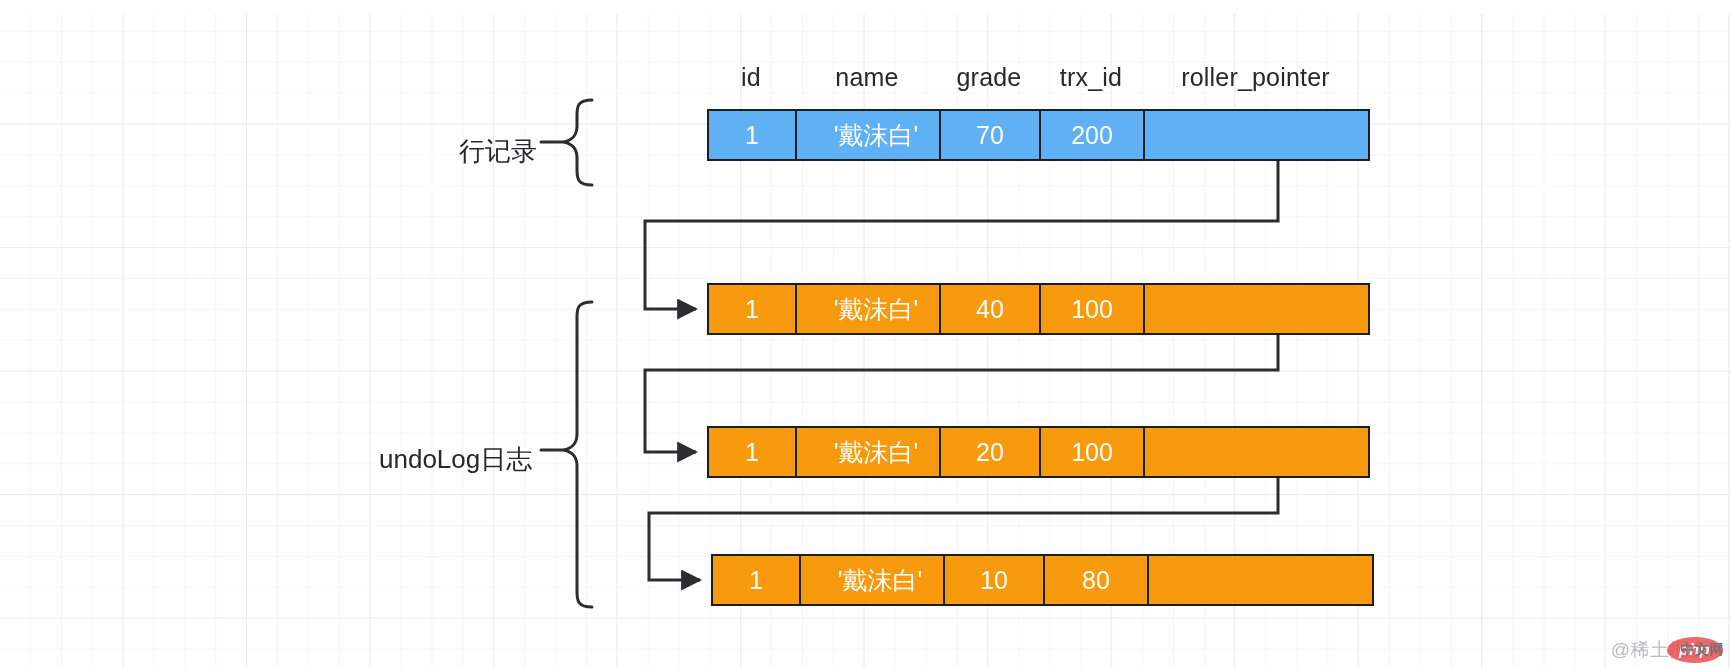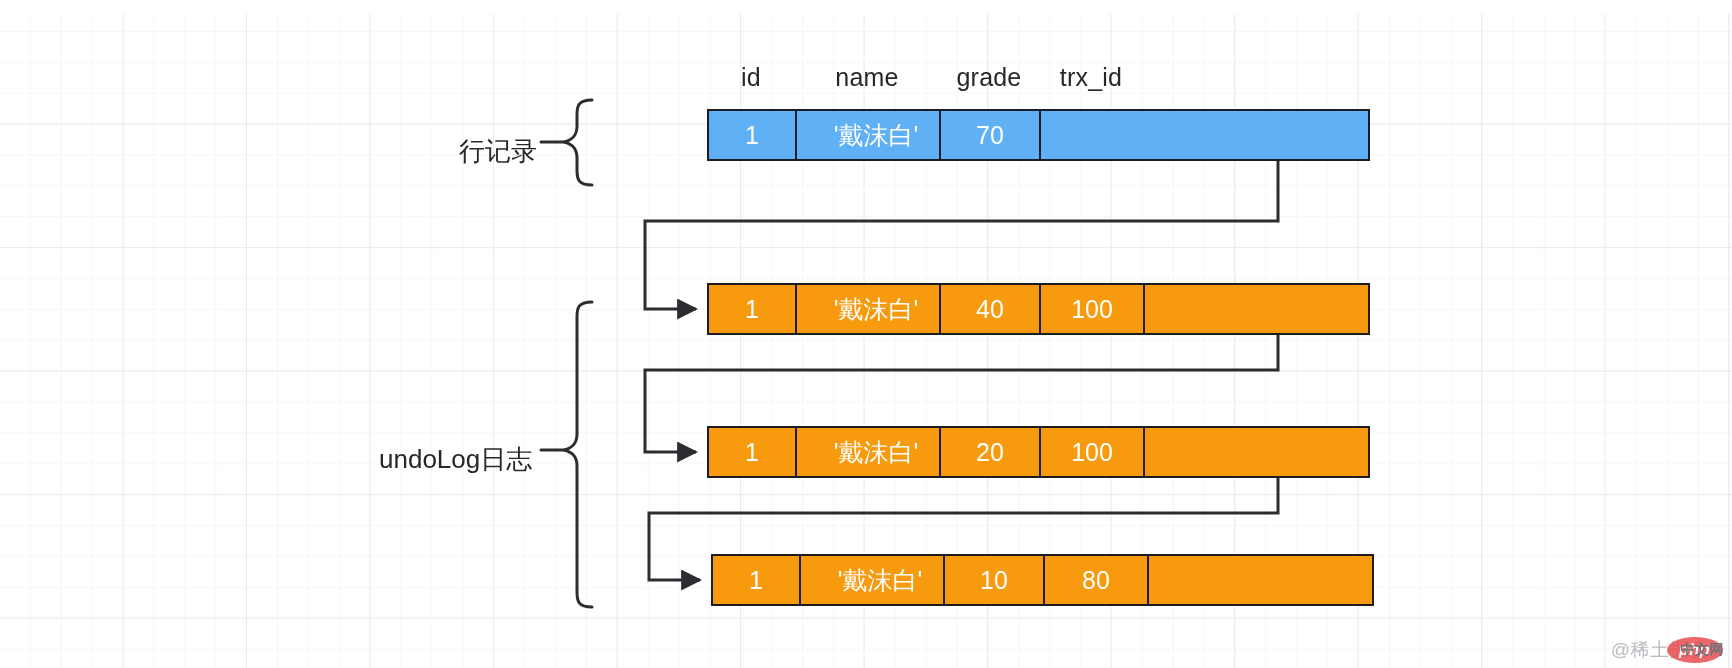--- a/index.html
+++ b/index.html
@@ -135,28 +135,30 @@
 </style>
 </head>
 <body>
 
 <div id="stage">
 
   <div class="col-head" style="left:707px;  width:88px;">id</div>
   <div class="col-head" style="left:795px;  width:144px;">name</div>
   <div class="col-head" style="left:939px;  width:100px;">grade</div>
   <div class="col-head" style="left:1039px; width:104px;">trx_id</div>
+  <div class="col-head" style="left:1143px; width:225px;">roller_pointer</div>
 
   <div class="group-label" style="left:459px; top:124px;">行记录</div>
   <div class="group-label" style="left:379px; top:432px;">undoLog日志</div>
 
   <div class="rec-table blue" style="left:707px; top:95px; width:663px;">
     <div class="cell c-id">1</div>
     <div class="cell c-name">'戴沫白'</div>
     <div class="cell c-grade">70</div>
+    <div class="cell c-trx">200</div>
     <div class="cell c-ptr"></div>
   </div>
 
   <div class="rec-table orange" style="left:707px; top:269px; width:663px;">
     <div class="cell c-id">1</div>
     <div class="cell c-name">'戴沫白'</div>
     <div class="cell c-grade">40</div>
     <div class="cell c-trx">100</div>
     <div class="cell c-ptr"></div>
   </div>

